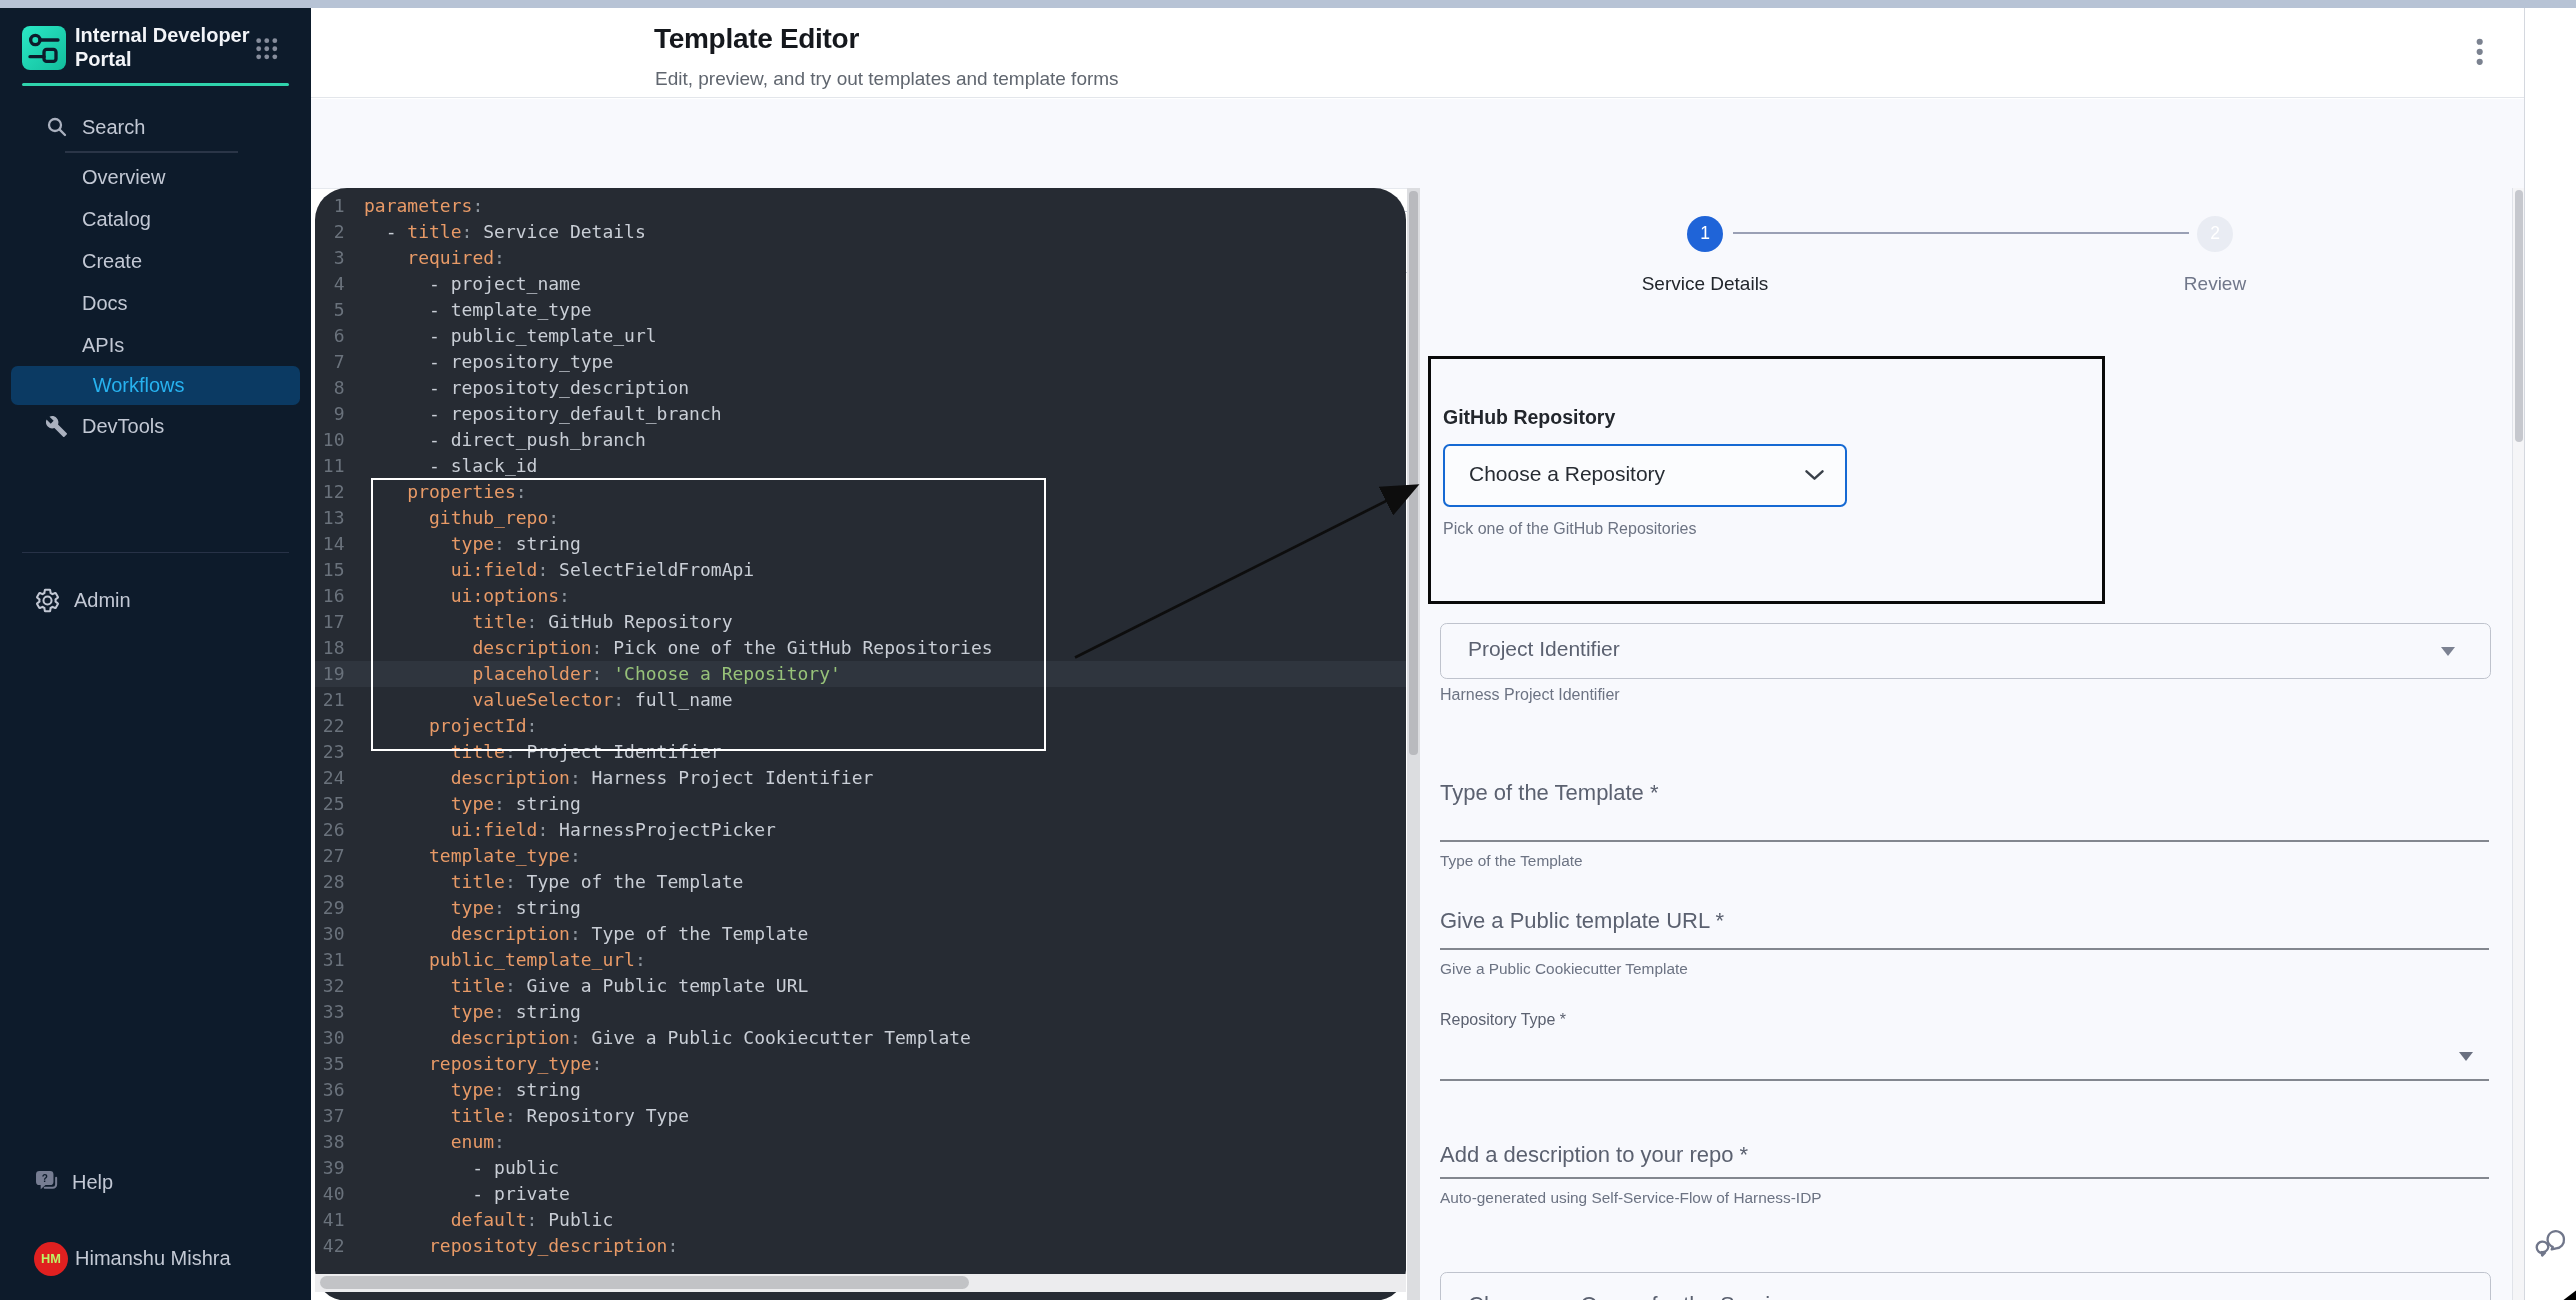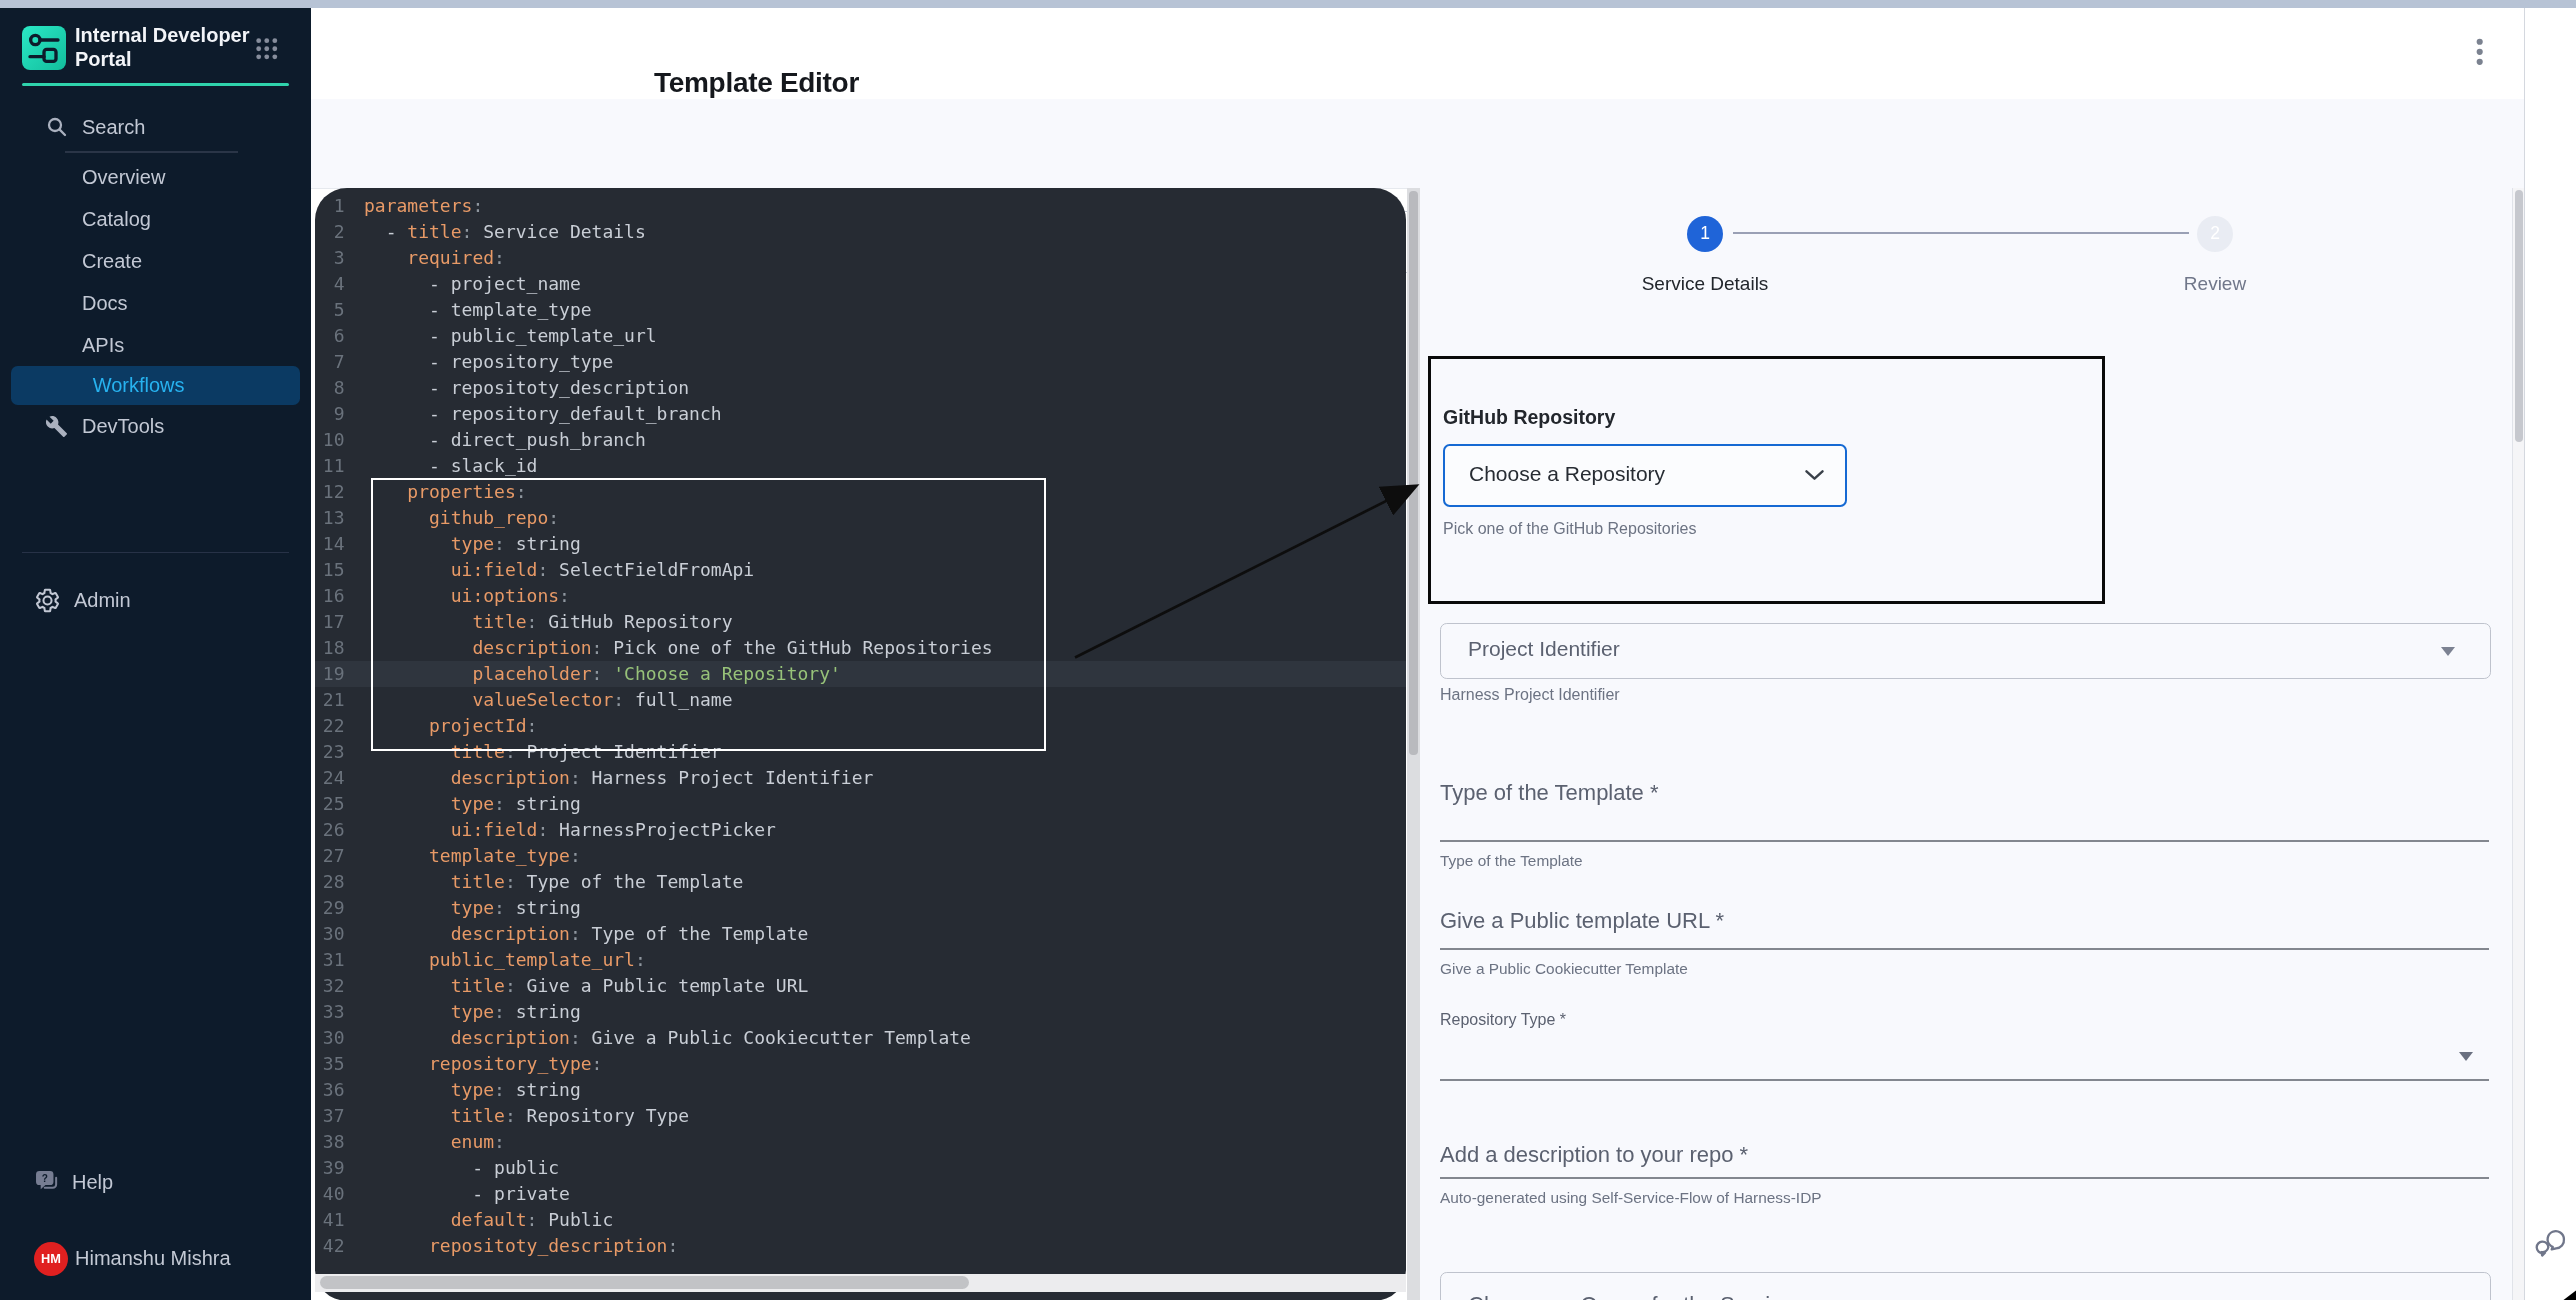--- a/index.html
+++ b/index.html
@@ -26,26 +26,26 @@
 
   .admin-divider{position:absolute;left:21.5px;top:544px;width:267px;height:1.3px;background:#273247;}
   .admin-row{position:absolute;left:0;top:571px;width:311px;height:42px;display:flex;align-items:center;color:#c2c8d4;font-size:20px;cursor:pointer;}
   .admin-row .nicon{position:absolute;left:34px;width:27px;height:27px;}
   .admin-row .nlabel{margin-left:74px;}
 
   .help-row{position:absolute;left:0;top:1153px;width:311px;height:42px;display:flex;align-items:center;color:#c2c8d4;font-size:20px;cursor:pointer;}
   .help-row .nicon{position:absolute;left:32px;width:29.5px;height:29.5px;}
   .help-row .nlabel{margin-left:72px;}
   .user-row{position:absolute;left:0;top:1227px;width:311px;height:47px;display:flex;align-items:center;cursor:pointer;}
-  .avatar{position:absolute;left:34px;width:34px;height:34px;border-radius:50%;background:#e02020;color:#ffffff;
+  .avatar{position:absolute;left:34px;width:34px;height:34px;border-radius:50%;background:#e02020;color:#bef264;
           display:flex;align-items:center;justify-content:center;font-size:12.8px;font-weight:700;}
   .user-name{margin-left:75px;color:#c3c9d4;font-size:20px;}
 
   
-  .main-header{position:absolute;left:311px;top:8px;width:2214px;height:89px;background:#fff;border-bottom:1.3px solid #e3e6eb;margin-top:44px;}
+  .main-header{position:absolute;left:311px;top:8px;width:2214px;height:89px;background:#fff;border-bottom:1.3px solid #e3e6eb;}
   .page-title{position:absolute;left:343px;top:14.8px;font-size:28px;font-weight:700;color:#15181d;letter-spacing:-0.3px;}
   .page-subtitle{position:absolute;left:344px;top:60px;font-size:19px;color:#60666f;}
   .kebab{position:absolute;left:2473px;top:35px;width:13.4px;height:29.5px;}
 
   
   .load-row{position:absolute;left:311px;top:99px;width:2214px;height:89px;background:#f8f9fd;border-bottom:0.7px solid #e6e9ee;}
   .load-field{position:absolute;left:342px;top:112px;width:2099px;height:60px;border:1.3px solid #c5c9d3;border-radius:6.7px;cursor:pointer;}
   .load-label{position:absolute;left:19px;top:-10px;background:#f8f9fd;padding:0 6.7px;font-size:16px;color:#6b7280;}
   .load-value{position:absolute;left:20px;top:16px;font-size:23px;color:#23262c;}
 

